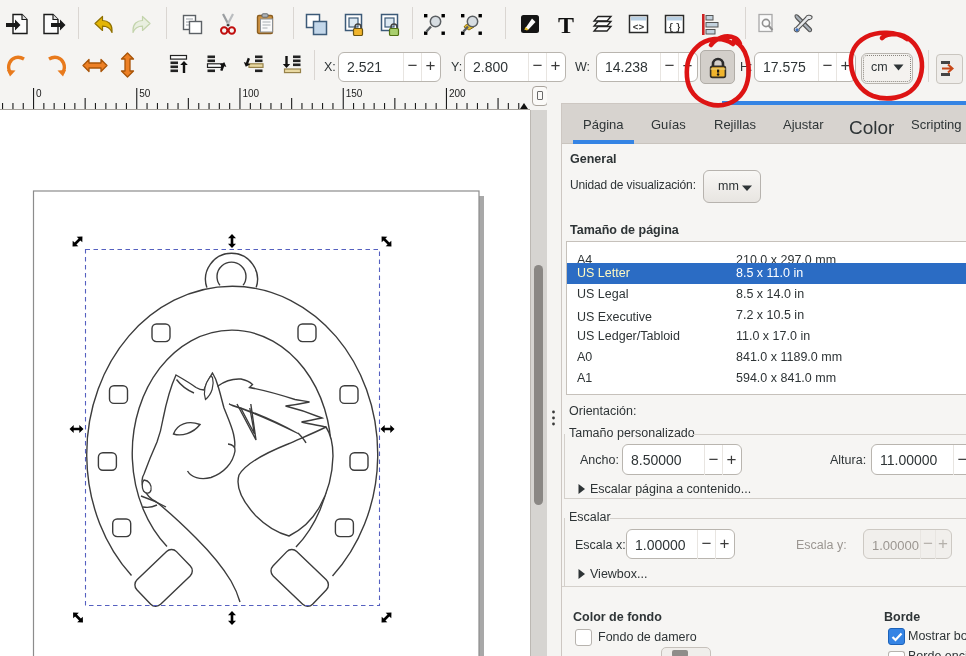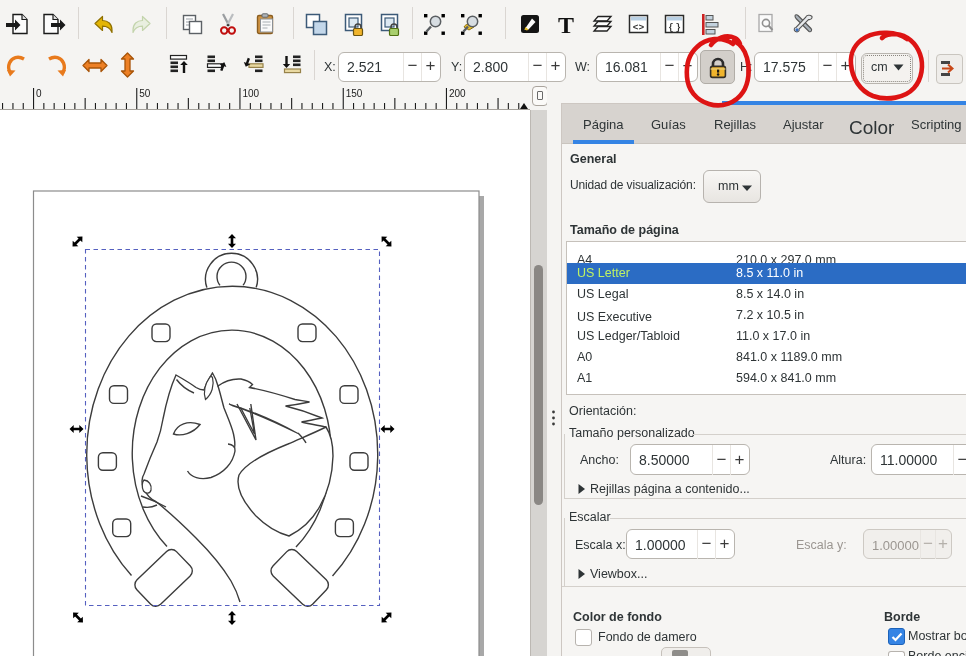--- a/index.html
+++ b/index.html
@@ -187,21 +187,21 @@
       <span class="p">+</span>
     </div>
 <div class="lbl" style="left:451px;top:14px;">Y:</div>
 <div class="spin" style="left:464px;top:6px;width:102px;">
       <span class="val">2.800</span>
       <span class="m">−</span>
       <span class="p">+</span>
     </div>
 <div class="lbl" style="left:575px;top:14px;">W:</div>
 <div class="spin" style="left:596px;top:6px;width:102px;">
-      <span class="val">16.081</span>
+      <span class="val">14.238</span>
       <span class="m">−</span>
       <span class="p">+</span>
     </div>
 
 <div class="abs" style="left:700px;top:4px;width:35px;height:34px;background:#d3cfca;border:1px solid #b1ada7;border-radius:5px;"></div>
 <svg class="abs" style="left:706px;top:10px" width="24" height="24" viewBox="0 0 24 24">
  <path d="M7 11 v-3 a5 5 0 0 1 10 0 v3" fill="none" stroke="#2c2c2c" stroke-width="2.6"></path>
  <rect x="4.6" y="10.4" width="14.8" height="11" rx="1.8" fill="#f0b42c" stroke="#332f28" stroke-width="1.6"></rect>
  <path d="M4.6 13 h14.8" stroke="#e8cf7a" stroke-width="1.6" opacity="0.8"></path>
  <rect x="11" y="13.6" width="2.2" height="3" fill="#1d1a14"></rect>
@@ -383,21 +383,21 @@
     </svg>
 
  <div class="lbl b" style="left:8px;top:119px;">Tamaño de página</div>
 
  <div class="abs" style="left:4px;top:137px;width:401px;height:154px;background:#fff;border:1px solid #c6c1bb;border-right:none;overflow:hidden;">
   <div class="abs" style="left:0;top:8px;width:100%;height:21px;">
         <span class="lbl" style="left:10px;top:3px;">A4</span>
         <span class="lbl" style="left:169px;top:3px;">210.0 x 297.0 mm</span>
       </div>
   <div class="abs" style="left:0;top:21px;width:100%;height:21px;background:#2b6cc4;color:#fff;">
-        <span class="lbl" style="left:10px;top:3px;color:#bef264;">US Letter</span>
+        <span class="lbl" style="left:10px;top:3px;color:#fef9c3;">US Letter</span>
         <span class="lbl" style="left:169px;top:3px;color:#fff;">8.5 x 11.0 in</span>
       </div>
   <div class="abs" style="left:0;top:42px;width:100%;height:21px;">
         <span class="lbl" style="left:10px;top:3px;">US Legal</span>
         <span class="lbl" style="left:169px;top:3px;">8.5 x 14.0 in</span>
       </div>
   <div class="abs" style="left:0;top:63px;width:100%;height:21px;">
         <span class="lbl" style="left:10px;top:5px;">US Executive</span>
         <span class="lbl" style="left:169px;top:3px;">7.2 x 10.5 in</span>
       </div>
@@ -419,34 +419,34 @@
       </div>
  </div>
 
  <div class="lbl" style="left:7px;top:300px;">Orientación:</div>
 
  <div class="lbl" style="left:7px;top:322px;">Tamaño personalizado</div>
  <div class="abs" style="left:130px;top:330px;width:275px;height:1px;background:#d4d0cb;"></div>
  <div class="abs" style="left:2px;top:330px;width:1px;height:64px;background:#d4d0cb;"></div>
  <div class="abs" style="left:2px;top:394px;width:403px;height:1px;background:#d4d0cb;"></div>
  <div class="lbl" style="left:18px;top:349px;">Ancho:</div>
- <div class="spin" style="left:68px;top:340px;width:120px;height:31px;">
+ <div class="spin" style="left:60px;top:340px;width:120px;height:31px;">
       <span class="val" style="top:7px;">8.50000</span>
       <span class="m" style="height:30px;line-height:29px;">−</span>
       <span class="p" style="height:30px;line-height:29px;">+</span>
     </div>
  <div class="lbl" style="left:268px;top:349px;">Altura:</div>
  <div class="spin" style="left:309px;top:340px;width:120px;height:31px;">
       <span class="val" style="top:7px;">11.00000</span>
       <span class="m" style="height:30px;line-height:29px;">−</span>
     </div>
  <svg class="abs" style="left:15px;top:379px" width="9" height="12" viewBox="0 0 9 12">
       <path d="M1.5 1 L8 6 L1.5 11 Z" fill="#2e3436"></path>
     </svg>
- <div class="lbl" style="left:28px;top:378px;">Rejillas página a contenido...</div>
+ <div class="lbl" style="left:28px;top:378px;">Escalar página a contenido...</div>
 
  <div class="lbl" style="left:7px;top:406px;">Escalar</div>
  <div class="abs" style="left:48px;top:414px;width:357px;height:1px;background:#d4d0cb;"></div>
  <div class="abs" style="left:2px;top:414px;width:1px;height:68px;background:#d4d0cb;"></div>
  <div class="lbl" style="left:13px;top:434px;">Escala x:</div>
  <div class="spin" style="left:64px;top:425px;width:109px;height:30px;">
       <span class="val" style="top:7px;">1.00000</span>
       <span class="m" style="height:29px;line-height:28px;">−</span>
       <span class="p" style="height:29px;line-height:28px;">+</span>
     </div>

